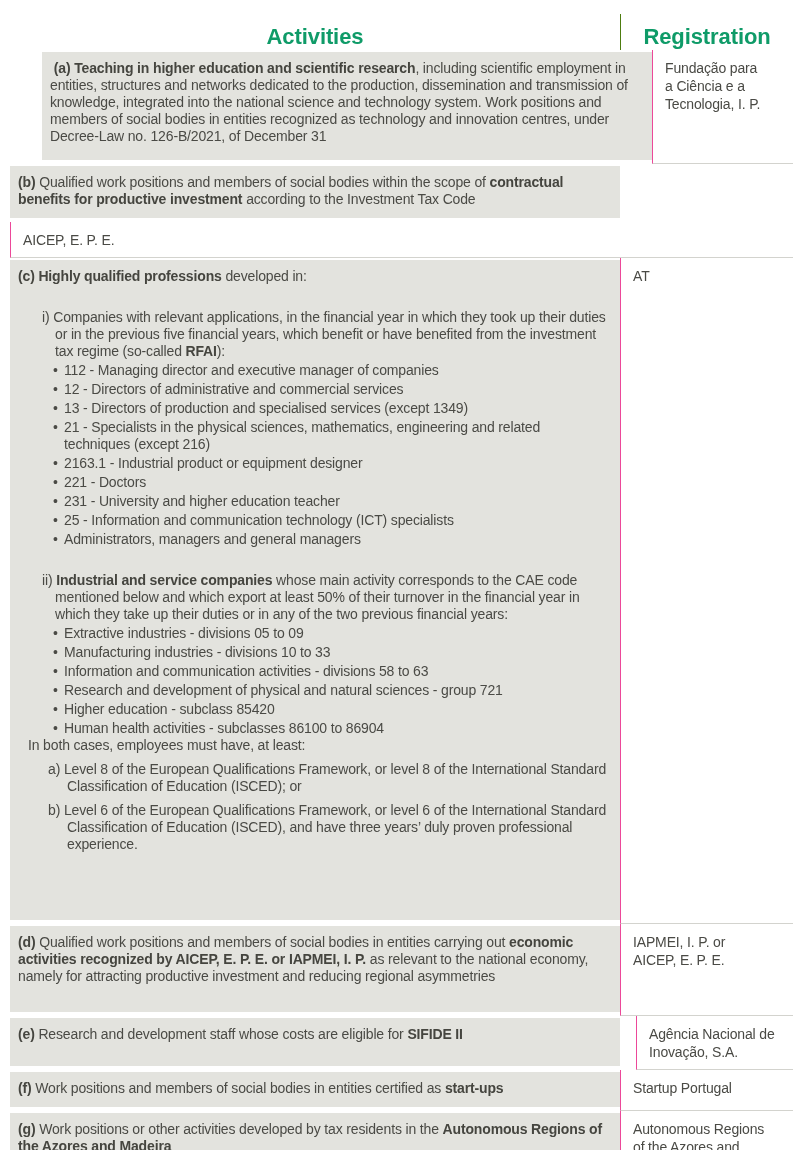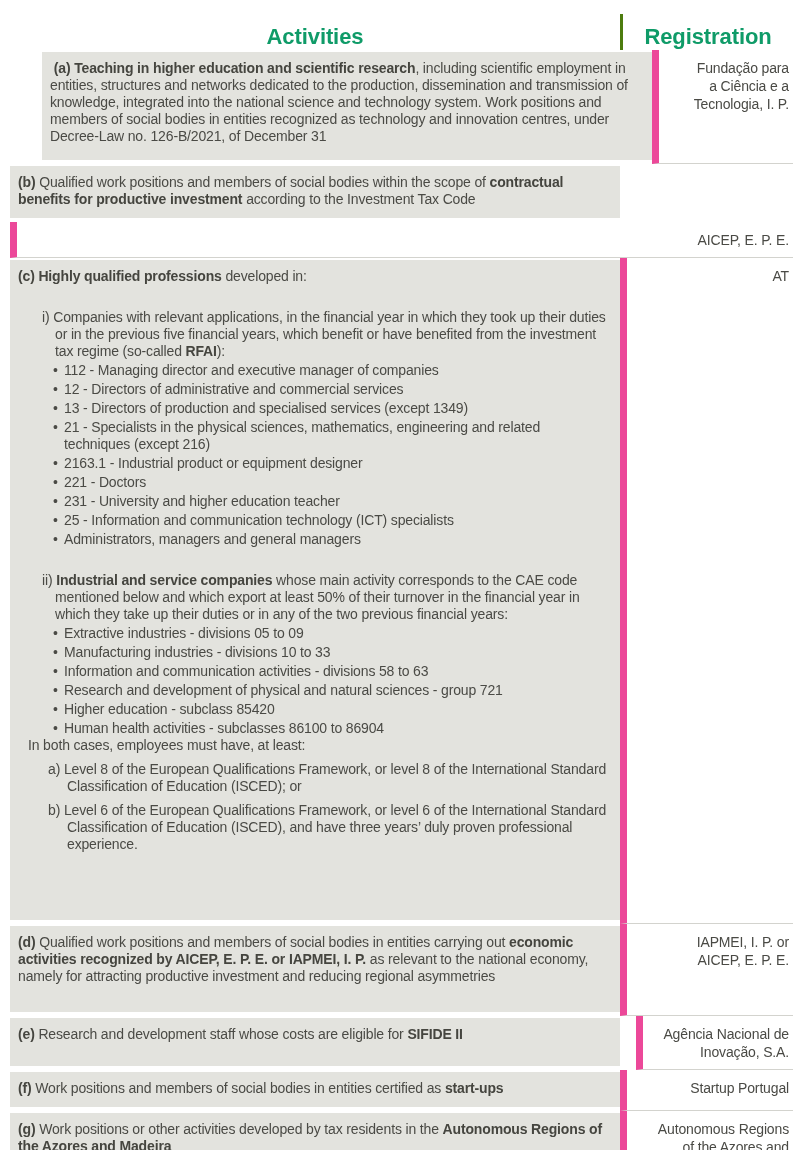--- a/index.html
+++ b/index.html
@@ -15,35 +15,35 @@
   .row { display:flex; align-items:stretch; box-sizing:border-box; }
 
   
   .hdr { min-height:36px; }
   .hdr .ha, .hdr .hr {
     font-size:22px; font-weight:bold; color:#0f9b68;
     text-align:center; padding-top:10px; box-sizing:border-box;
     letter-spacing:-0.1px;
   }
   .hdr .ha { width:610px; }
-  .hdr .hr { flex:1; border-left:3px solid #4d7c0f; }
+  .hdr .hr { flex:1; border-left:1px solid #4d7c0f; }
 
   
   .cell-a { width:610px; box-sizing:border-box; display:flex; flex-direction:column; padding:2px 0 4px 0; }
   .pad {
     flex:1; background:#e3e3de; box-sizing:border-box;
     padding:8px 10px 10px 8px;
     font-size:14px; line-height:17px; letter-spacing:-0.15px;
   }
   .cell-r {
     flex:1; box-sizing:border-box;
-    border-left:7px solid #ec4899;
+    border-left:1px solid #ec4899;
     border-bottom:1px solid #d3d3ce;
     padding:9px 4px 8px 12px;
-    font-size:14px; line-height:18px; letter-spacing:-0.15px;text-align:right;
+    font-size:14px; line-height:18px; letter-spacing:-0.15px;
   }
   .rline { white-space:nowrap; }
 
   .b { font-weight:bold; color:#45453f; }
 
   
   .blk { margin-top:6px; }
   .blk:first-child { margin-top:0; }
   .lead { margin-top:0; }
   .roman { margin-left:24px; padding-left:13px; text-indent:-13px; margin-top:24px; }

